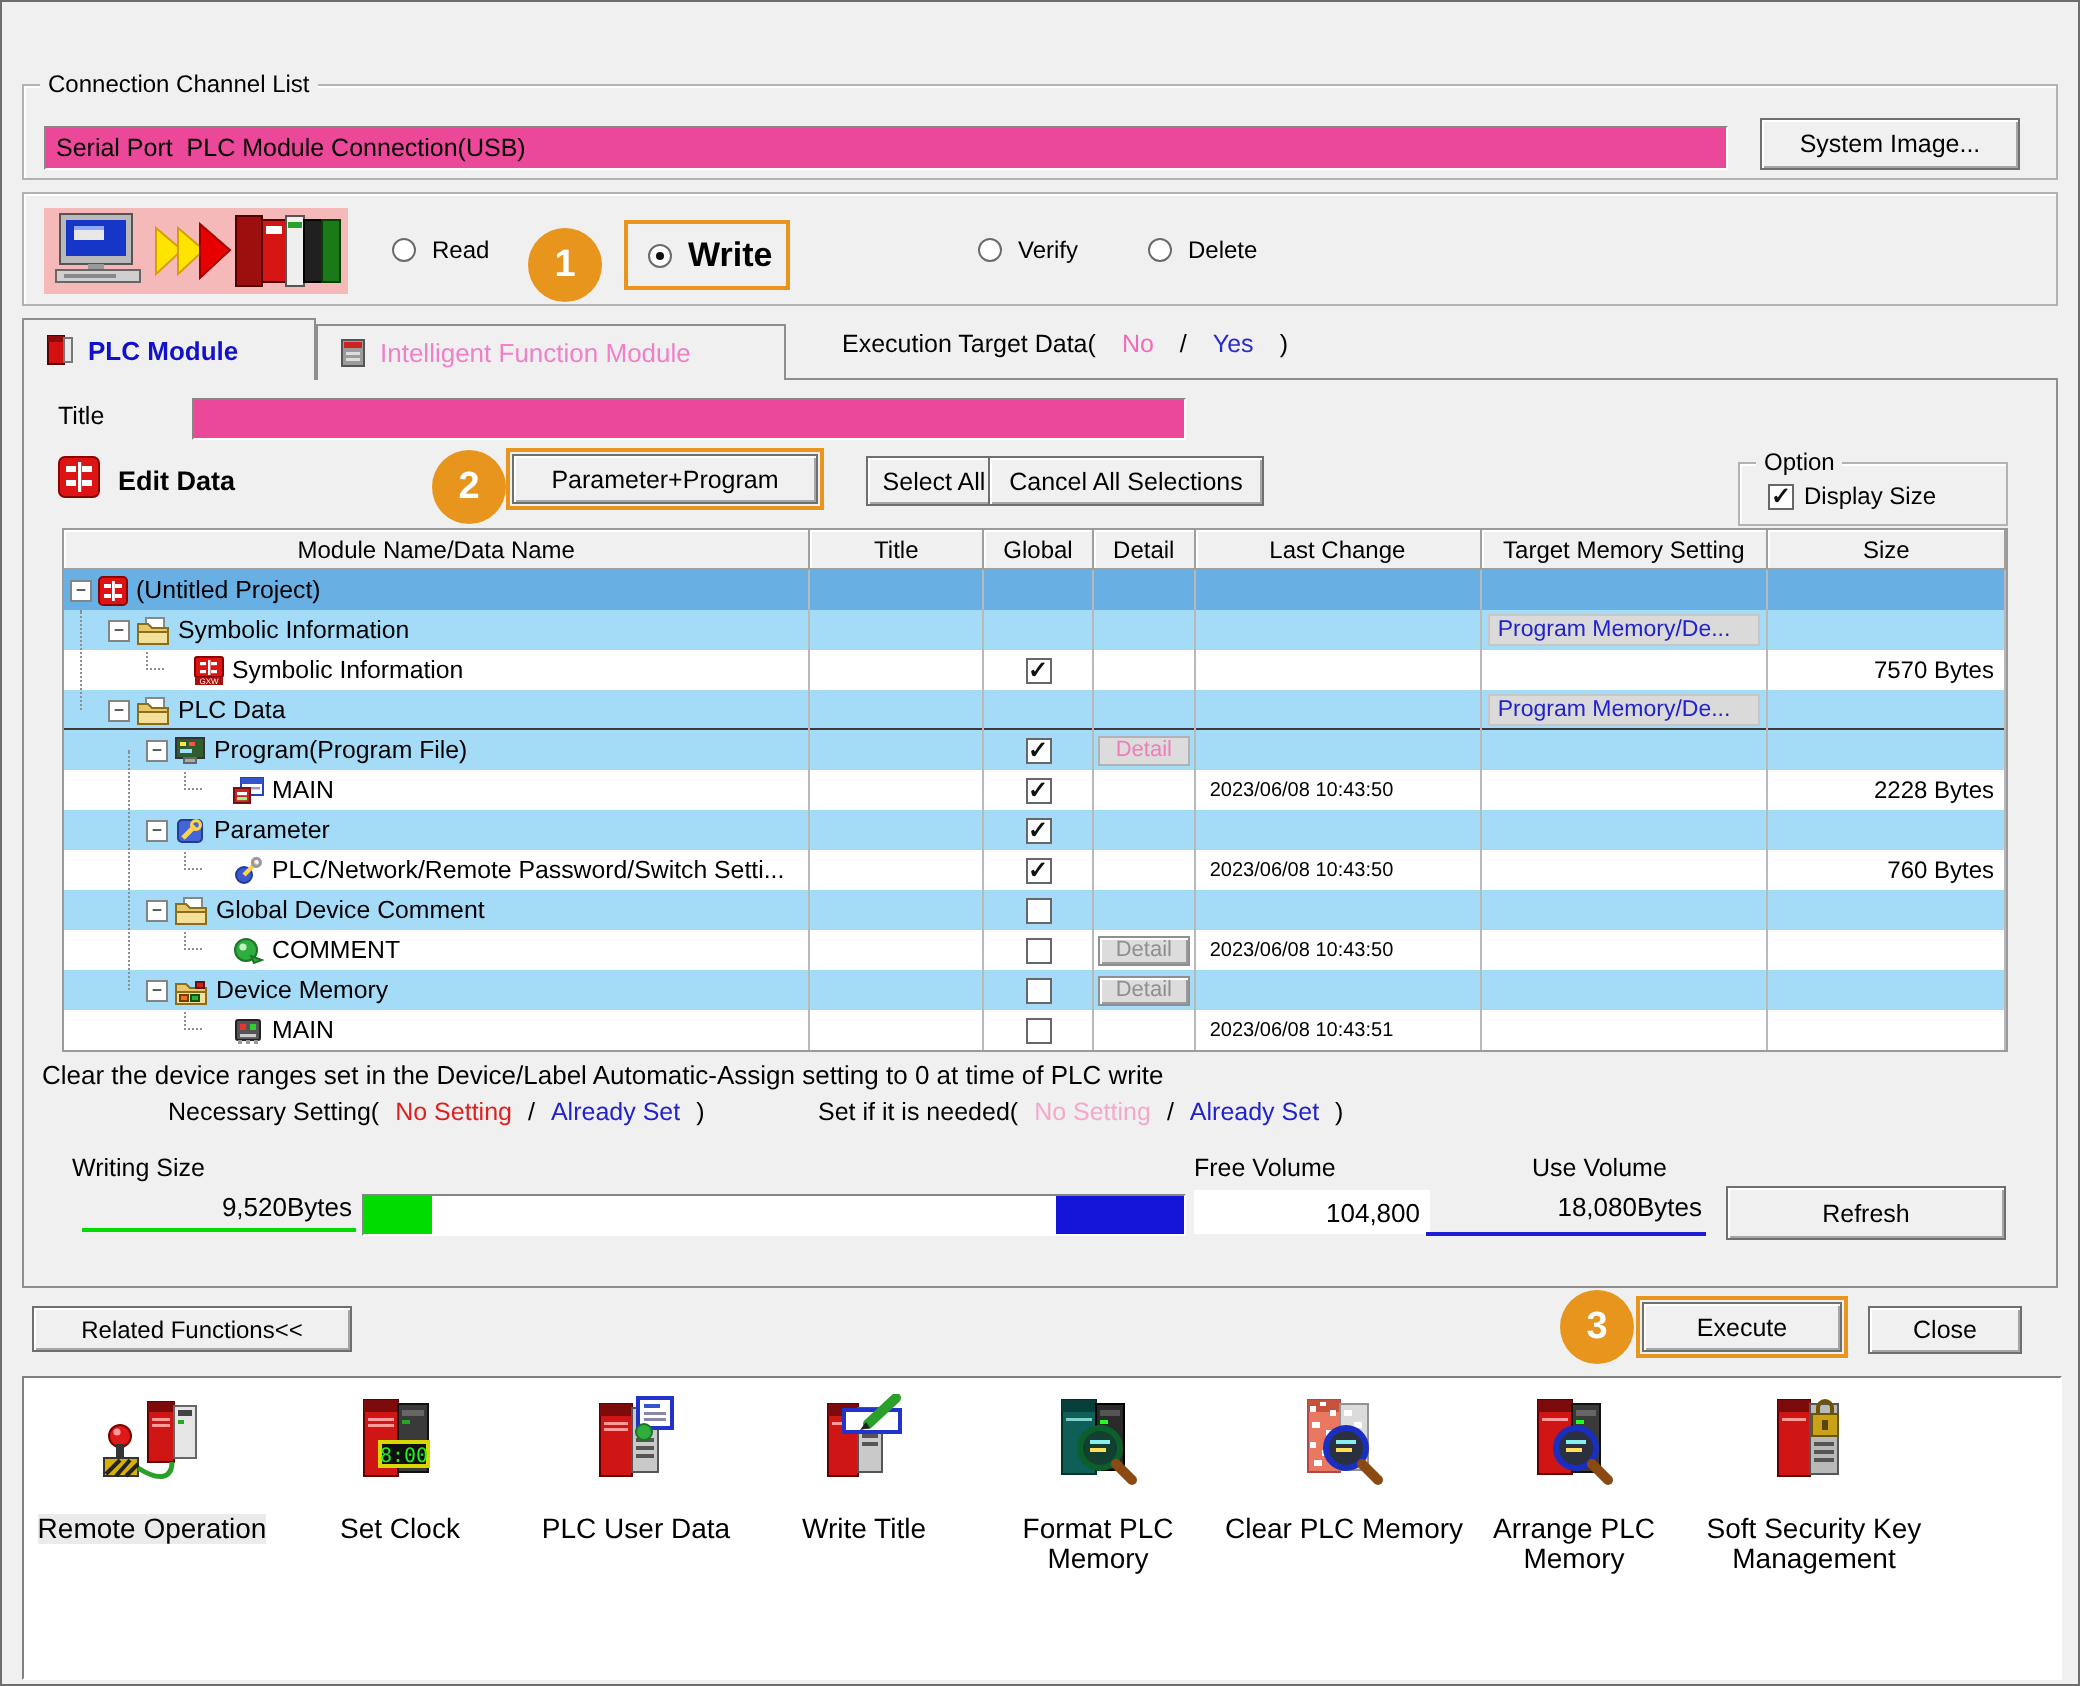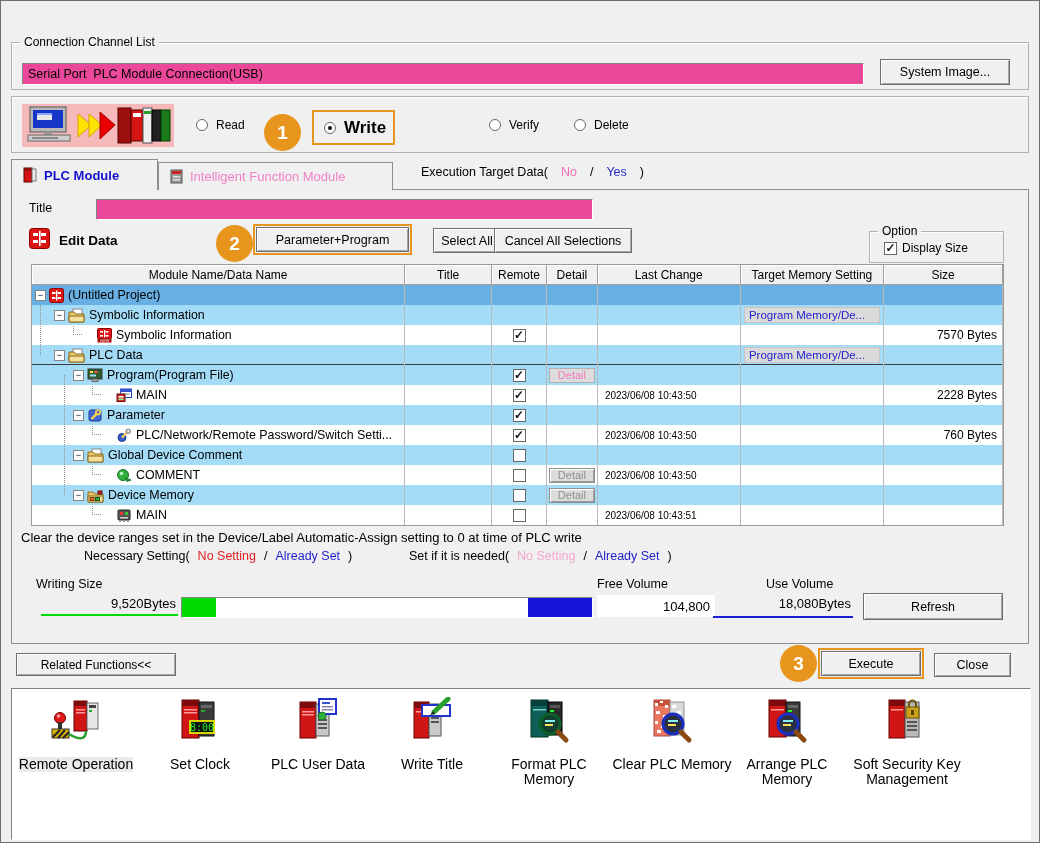--- a/index.html
+++ b/index.html
@@ -159,21 +159,21 @@
     <div style="position:absolute;left:14px;top:9px;display:flex;align-items:center;gap:5px;">
       <span class="cbx">✓</span>
       <span>Display Size</span>
     </div>
   </div>
 
   <div id="tableWrap">
     <div class="thead" id="thead">
         <div class="th" style="width:374px;">Module Name/Data Name</div>
         <div class="th" style="width:87px;">Title</div>
-        <div class="th" style="width:55px;">Remote</div>
+        <div class="th" style="width:55px;">Global</div>
         <div class="th" style="width:51px;">Detail</div>
         <div class="th" style="width:143px;">Last Change</div>
         <div class="th" style="width:144px;">Target Memory Setting</div>
         <div class="th" style="width:119px;">Size</div>
       </div>
     <div id="tbody">
         <div class="trow" style="background:#68b0e4;">
           <div class="tc name" style="width:374px;padding-left:3px;">
             <span class="expand">−</span>
             <span class="ticon">

